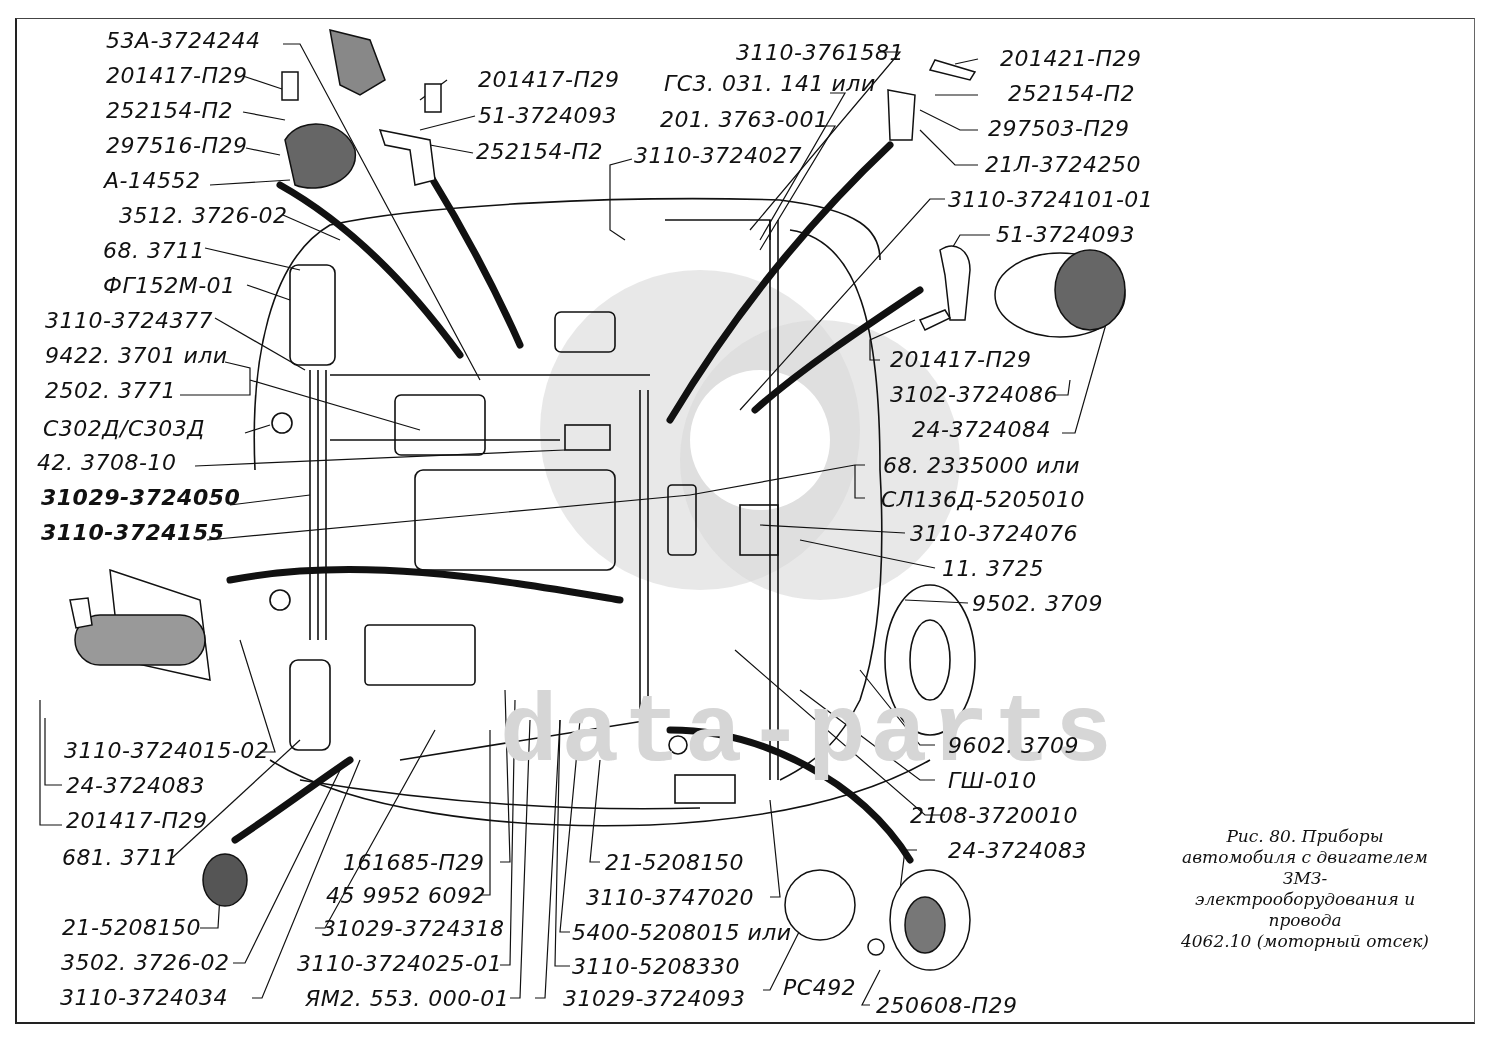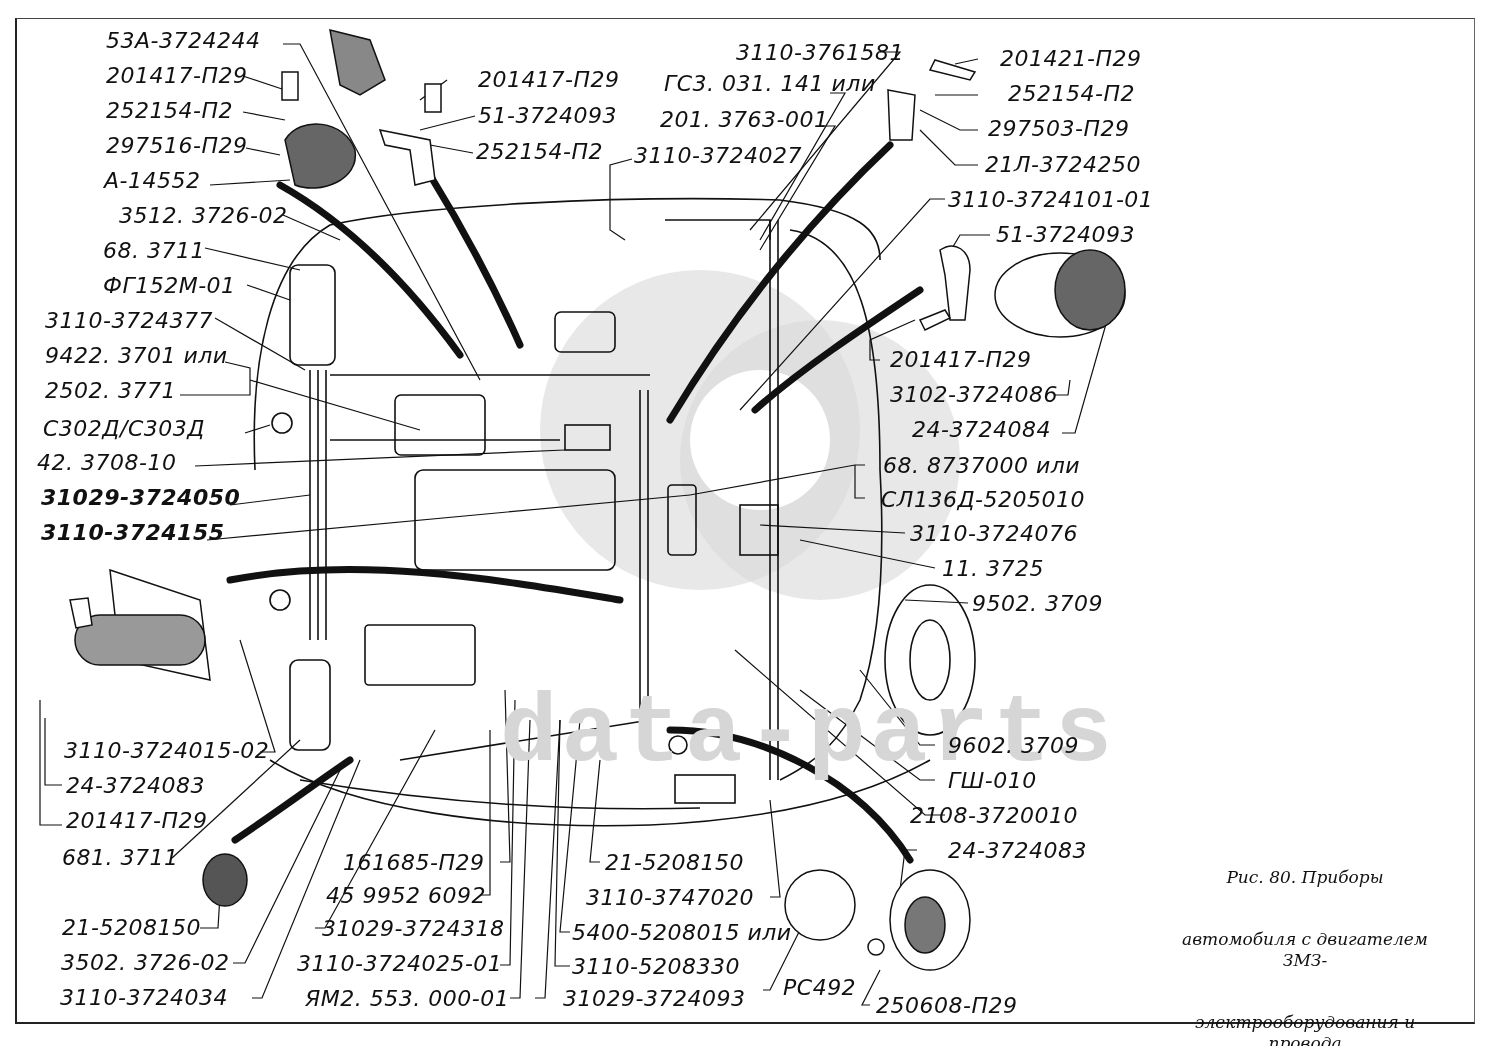--- a/index.html
+++ b/index.html
@@ -8,21 +8,21 @@
   .frame { position: absolute; left: 15px; top: 18px; width: 1460px; height: 1006px;
            border-left: 2px solid #222; border-top: 1px solid #444; border-bottom: 2px solid #222; border-right: 1px solid #666; box-sizing: border-box; }
   #diagram { position: absolute; left: 0; top: 0; }
   .lbl { position: absolute; font-style: italic; font-size: 22px; letter-spacing: 0.5px;
          white-space: nowrap; line-height: 1; color: #111; }
   .lbl.bold { font-weight: bold; }
   .watermark { position: absolute; left: 500px; top: 680px; font-size: 96px; color: #d6d6d6;
                font-family: Liberation Mono, monospace; font-weight: bold; letter-spacing: 4px; }
   .caption { position: absolute; left: 1160px; top: 826px; width: 290px; text-align: center;
              font-family: "DejaVu Serif", serif; font-style: italic; font-size: 17px; line-height: 21px; color: #111; }
-  .caption span { display: block; margin-top: 41px; }
+  .caption span { display: block; }
 </style>
 </head>
 <body>
 
 <div class="frame"></div>
 
 <svg id="diagram" width="1497" height="1046" viewBox="0 0 1497 1046">
 
   <g fill="#d9d9d9">
     <circle cx="700" cy="430" r="160" opacity="0.6"></circle>
@@ -191,21 +191,21 @@
 
 <span class="lbl" style="left:1000px;top:48px">201421-П29</span>
 <span class="lbl" style="left:1008px;top:83px">252154-П2</span>
 <span class="lbl" style="left:988px;top:118px">297503-П29</span>
 <span class="lbl" style="left:985px;top:154px">21Л-3724250</span>
 <span class="lbl" style="left:948px;top:189px">3110-3724101-01</span>
 <span class="lbl" style="left:996px;top:224px">51-3724093</span>
 <span class="lbl" style="left:890px;top:349px">201417-П29</span>
 <span class="lbl" style="left:890px;top:384px">3102-3724086</span>
 <span class="lbl" style="left:912px;top:419px">24-3724084</span>
-<span class="lbl" style="left:883px;top:455px">68. 8737000 или</span>
+<span class="lbl" style="left:883px;top:455px">68. 2335000 или</span>
 <span class="lbl" style="left:881px;top:489px">СЛ136Д-5205010</span>
 <span class="lbl" style="left:910px;top:523px">3110-3724076</span>
 <span class="lbl" style="left:942px;top:558px">11. 3725</span>
 <span class="lbl" style="left:972px;top:593px">9502. 3709</span>
 <span class="lbl" style="left:948px;top:735px">9602. 3709</span>
 <span class="lbl" style="left:948px;top:770px">ГШ-010</span>
 <span class="lbl" style="left:910px;top:805px">2108-3720010</span>
 <span class="lbl" style="left:948px;top:840px">24-3724083</span>
 <span class="lbl" style="left:876px;top:995px">250608-П29</span>
 <span class="lbl" style="left:783px;top:977px">РС492</span>

